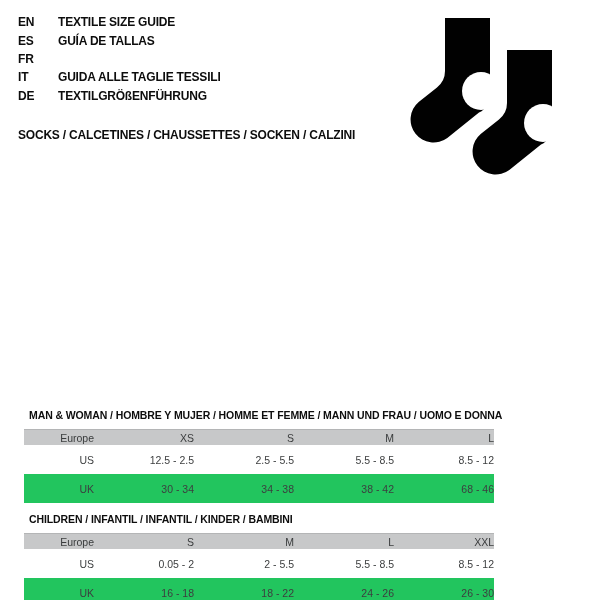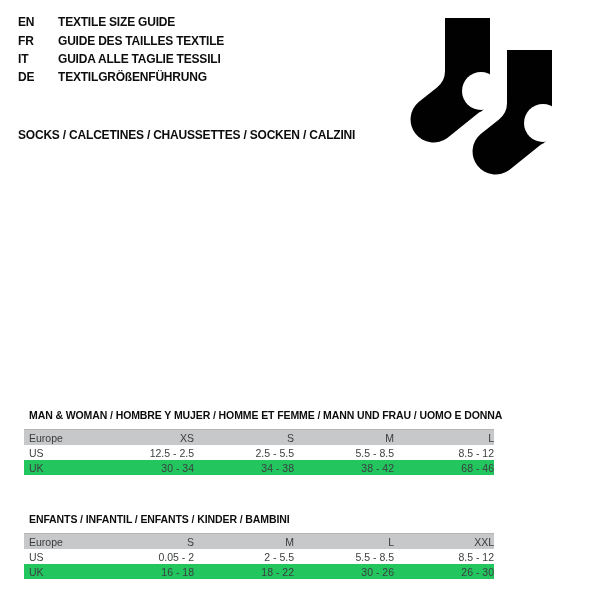--- a/index.html
+++ b/index.html
@@ -52,49 +52,52 @@
     line-height: 12px;
     margin: 0 0 8px 5px;
     font-size: 10.5px;
     font-weight: bold;
     letter-spacing: -0.1px;
     color: #0d0d0d;
     white-space: nowrap;
   }
   .trow {
     display: flex;
-    height: 15px;
+    height: 29px;
     align-items: center;
     font-size: 10.5px;
     color: #3c3e3f;
   }
   .trow.thead {
     background: #c7c8c9;
     height: 16px;
     border-top: 1px solid #b4b5b6;
     box-sizing: border-box;
     color: #3a3c3d;
   }
   .trow.alt { background: #22c55e; }
   .cell { flex: 1 1 0; text-align: right; }
-  .cell.label { flex: 0 0 70px; text-align: left; padding-left: 5px; box-sizing: border-box; }
+  .cell.label { flex: 0 0 70px; text-align: right; padding-left: 5px; box-sizing: border-box; }
 </style>
 </head>
 <body>
 
 <div class="canvas">
 
   <div class="lang-list">
     <div class="lang-row">
       <span class="lang-code">EN</span>
       <span class="lang-label">TEXTILE SIZE GUIDE</span>
     </div>
     <div class="lang-row">
+      <span class="lang-code">ES</span>
+      <span class="lang-label">GUÍA DE TALLAS</span>
+    </div>
+    <div class="lang-row">
       <span class="lang-code">FR</span>
-      <span class="lang-label">GUIDE DES TAILLES TEXTILE</span>
     </div>
     <div class="lang-row">
       <span class="lang-code">IT</span>
       <span class="lang-label">GUIDA ALLE TAGLIE TESSILI</span>
     </div>
     <div class="lang-row">
       <span class="lang-code">DE</span>
       <span class="lang-label">TEXTILGRÖßENFÜHRUNG</span>
     </div>
   </div>
@@ -133,37 +136,37 @@
     <div class="trow alt">
       <div class="cell label">UK</div>
       <div class="cell">30 - 34</div>
       <div class="cell">34 - 38</div>
       <div class="cell">38 - 42</div>
       <div class="cell">68 - 46</div>
     </div>
   </div>
 
   <div class="size-table table-children">
-    <div class="table-title">ENFANTS / INFANTIL / ENFANTS / KINDER / BAMBINI</div>
+    <div class="table-title">CHILDREN / INFANTIL / INFANTIL / KINDER / BAMBINI</div>
     <div class="trow thead">
       <div class="cell label">Europe</div>
       <div class="cell">S</div>
       <div class="cell">M</div>
       <div class="cell">L</div>
       <div class="cell">XXL</div>
     </div>
     <div class="trow">
       <div class="cell label">US</div>
       <div class="cell">0.05 - 2</div>
       <div class="cell">2 - 5.5</div>
       <div class="cell">5.5 - 8.5</div>
       <div class="cell">8.5 - 12</div>
     </div>
     <div class="trow alt">
       <div class="cell label">UK</div>
       <div class="cell">16 - 18</div>
       <div class="cell">18 - 22</div>
-      <div class="cell">30 - 26</div>
+      <div class="cell">24 - 26</div>
       <div class="cell">26 - 30</div>
     </div>
   </div>
 
 </div>
 
 </body></html>

